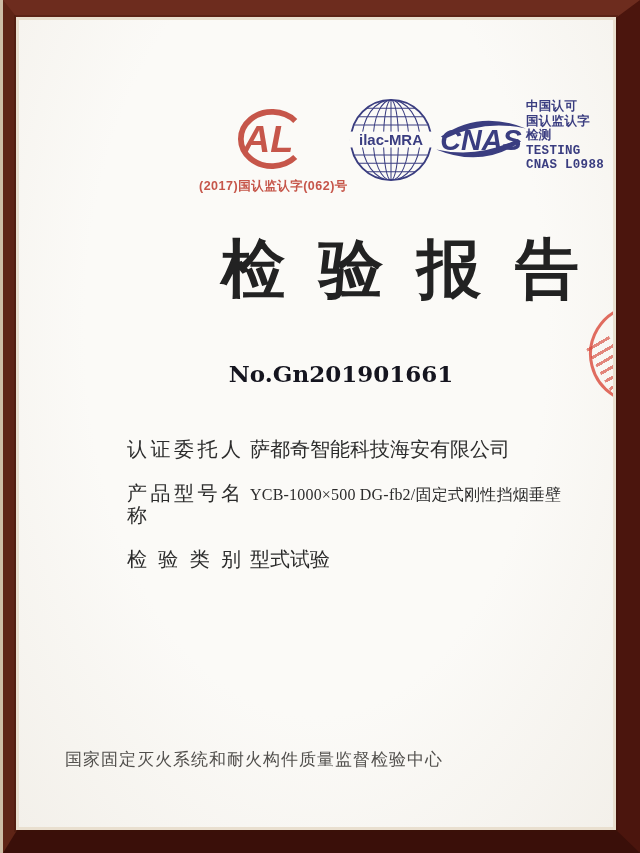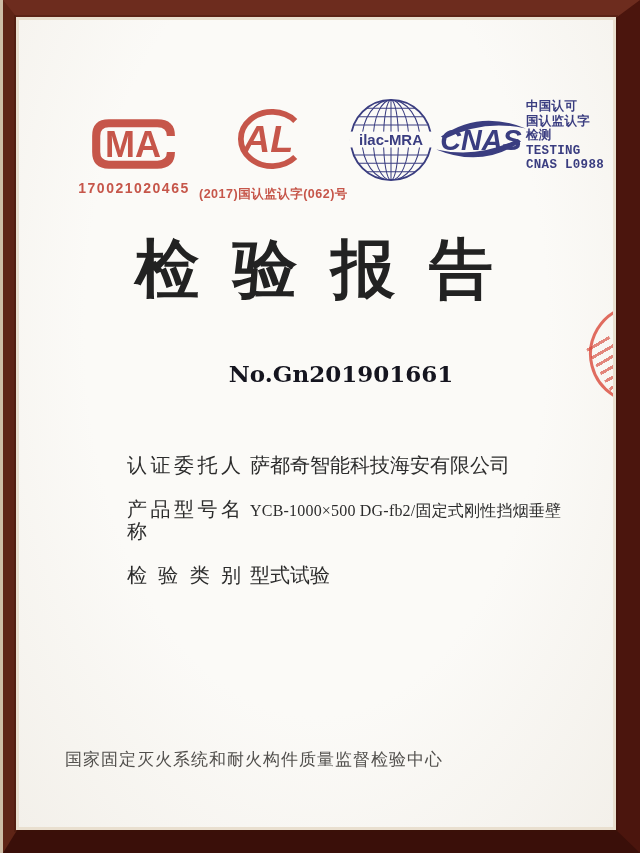--- a/index.html
+++ b/index.html
@@ -30,50 +30,50 @@
   
   .logo-group{position:absolute;text-align:center;}
   .cma-group{left:50px;top:96px;width:130px;}
   .cma-number{
     margin-top:4px;color:#c6564a;font-weight:bold;
     font-family:"Liberation Sans","DejaVu Sans",sans-serif;
     font-size:14px;letter-spacing:1.5px;white-space:nowrap;
   }
   .cal-group{left:180px;top:84px;width:140px;}
   .cal-caption{
-    margin-top:8px;color:#c6564a;font-weight:bold;
+    margin-top:0;color:#c6564a;font-weight:bold;
     font-size:12.5px;letter-spacing:0.5px;white-space:nowrap;
     font-family:"Liberation Sans","DejaVu Sans",sans-serif;
   }
   .ilac-group{left:330px;top:74px;}
   .cnas-group{left:414px;top:90px;}
   .accred{
     position:absolute;left:507px;top:80px;width:90px;
     color:#3a3d80;font-weight:bold;text-align:left;
     font-family:Liberation Mono, monospace;
     font-size:12.5px;line-height:14.5px;letter-spacing:0.3px;
   }
   .accred span{display:block;}
   
   .report-title{
     position:absolute;left:0;right:0;top:206px;
-    text-align:center;color:#222;
+    text-align:right;color:#222;
     font-family:"Liberation Sans","DejaVu Sans",sans-serif;
     font-weight:700;font-size:64px;
     letter-spacing:34px;text-indent:30px;white-space:nowrap;
   }
   
   .report-no{
     position:absolute;left:0;right:0;top:340px;
     text-align:center;text-indent:50px;
     font-weight:bold;font-size:23px;color:#15151f;
     font-family:"DejaVu Serif","Liberation Serif",serif;
   }
   
-  .fields{position:absolute;left:108px;top:434px;right:10px;}
+  .fields{position:absolute;left:108px;top:418px;right:10px;}
   .field-row{display:flex;align-items:baseline;margin-bottom:22px;line-height:22px;font-size:20px;color:#2c2c2c;}
   .field-label{
     display:inline-block;width:114px;flex-shrink:0;margin-right:9px;
     text-align:justify;text-align-last:justify;
   }
   .field-value{white-space:nowrap;}
   .field-row.model .field-value{
     font-family:Liberation Serif, serif;
     font-size:16px;letter-spacing:0.2px;
   }
@@ -96,27 +96,20 @@
       rgba(214,70,56,.85) 0 3px, transparent 3px 9px);
   }
 </style>
 </head>
 <body>
 
 <div class="stage">
   <div class="frame">
     <div class="paper">
 
-      <div class="logo-group cma-group">
-        <svg width="90" height="56" viewBox="0 0 100 62">
-          <path d="M 91 22 Q 91 8 76 8 L 22 8 Q 8 8 8 22 L 8 40 Q 8 54 22 54 L 76 54 Q 91 54 91 40" fill="none" stroke="#c6564a" stroke-width="9"></path>
-          <text x="49" y="45" text-anchor="middle" font-size="40" font-weight="700" font-family="Liberation Sans, DejaVu Sans, sans-serif" fill="#c6564a">MA</text>
-        </svg>
-        <div class="cma-number">170021020465</div>
-      </div>
 
       <div class="logo-group cal-group">
         <svg width="82" height="70" viewBox="0 0 100 84">
           <path d="M 82 20 A 38 33 0 1 0 82 64" fill="none" stroke="#c6564a" stroke-width="7"></path>
           <text x="49" y="58" text-anchor="middle" font-size="46" font-weight="700" font-style="italic" font-family="Liberation Sans, DejaVu Sans, sans-serif" fill="#c6564a">AL</text>
         </svg>
         <div class="cal-caption">(2017)国认监认字(062)号</div>
       </div>
 
       <div class="logo-group cnas-group">

